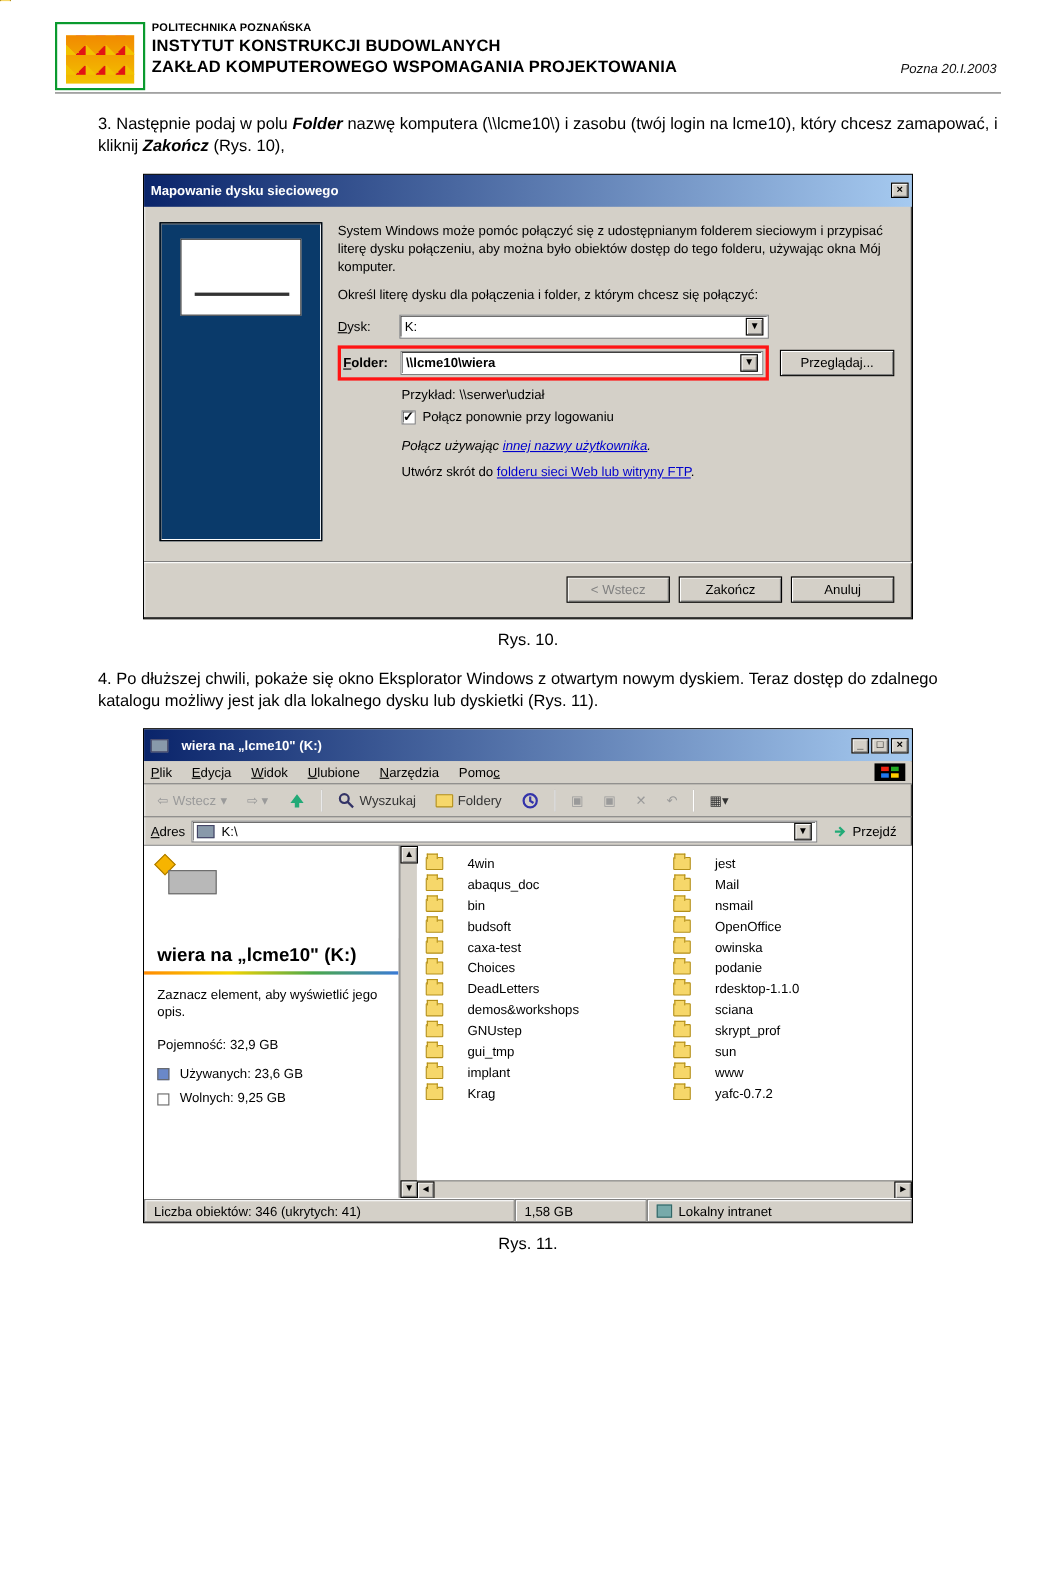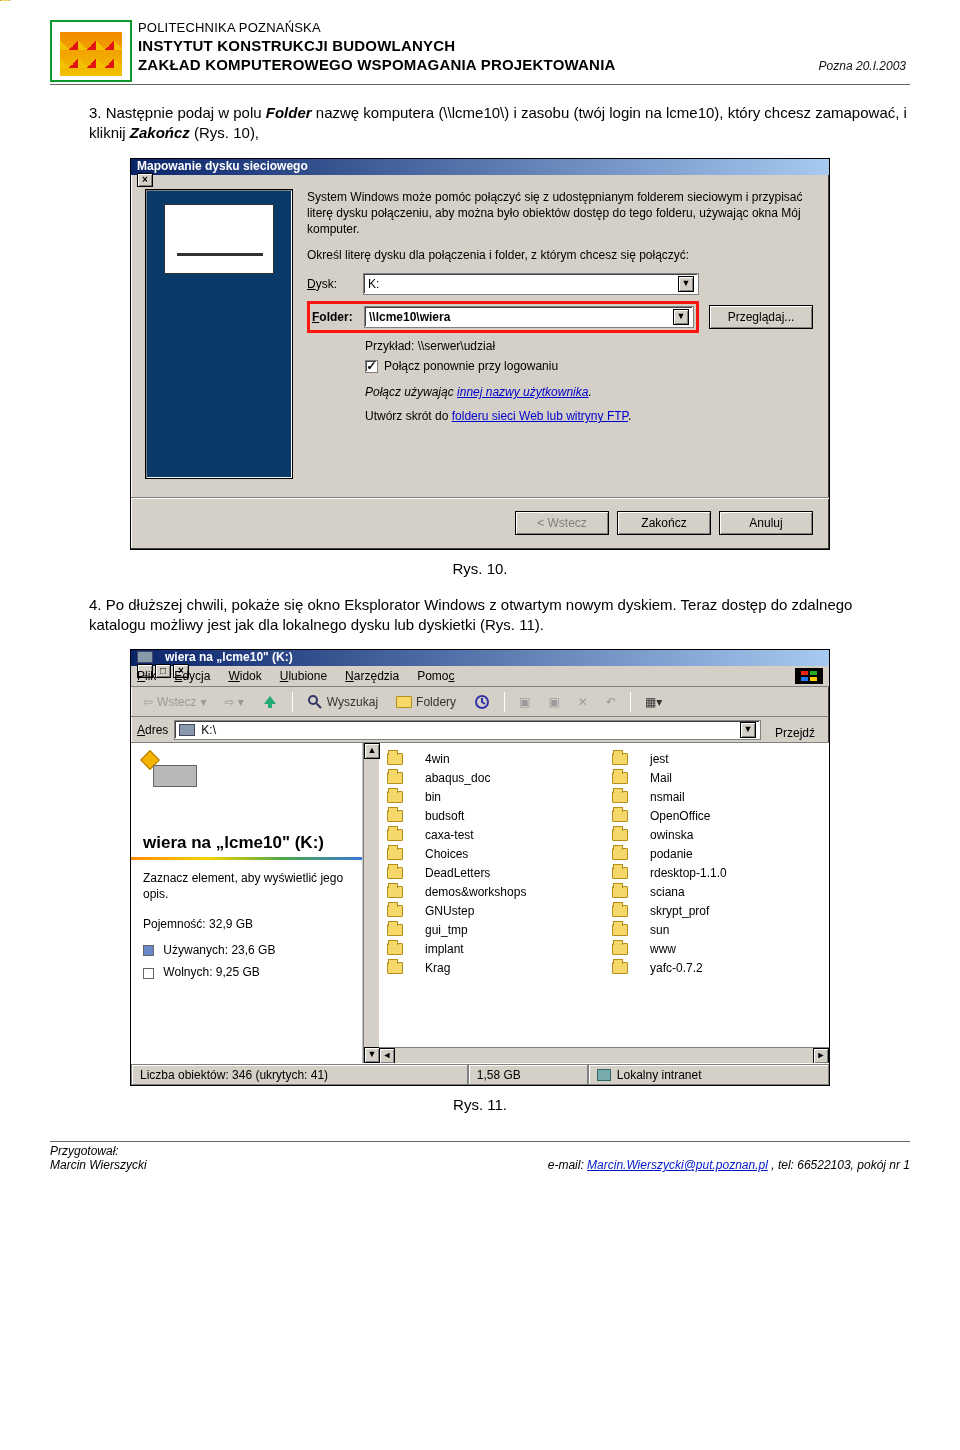--- a/index.html
+++ b/index.html
@@ -29,21 +29,21 @@
   }
   .logo-inner {
     width: 62px; height: 44px;
     background:
       linear-gradient(45deg, #f2c200 25%, transparent 25%) 0 0/18px 18px,
       linear-gradient(-45deg, #e21414 25%, transparent 25%) 0 0/18px 18px,
       linear-gradient(#f28a00, #f2c200);
     margin-bottom: 4px;
   }
   .header-text { flex: 1; }
-  .h-line1 { font-size: 13px; font-weight: normal; letter-spacing: 0.3px; }
+  .h-line1 { font-size: 10px; font-weight: bold; letter-spacing: 0.3px; }
   .h-line2 { font-size: 15px; font-weight: bold; letter-spacing: 0.3px; margin-top: 2px;}
   .h-line3row { display:flex; justify-content:space-between; align-items:flex-end; margin-top:2px;}
   .h-line3 { font-size: 15px; font-weight: bold; letter-spacing: 0.3px;}
   .h-date { font-size: 12px; font-style: italic; color:#111; padding-right:4px;}
   .sc { font-variant: small-caps; letter-spacing: 0.2px; }
 
   .body-text { font-size: 15px; line-height: 1.35; margin: 14px 0 14px 39px; }
   .body-text b, .body-text i { }
   .caption { text-align: center; font-size: 15px; margin: 10px 0 18px 0; }
 
@@ -51,27 +51,26 @@
   .dlg-wrap { display:flex; justify-content:center; margin: 6px 0 6px 0; }
   .dlg {
     width: 700px;
     background: #d4d0c8;
     border: 1px solid #000;
     box-shadow: inset -1px -1px 0 #404040, inset 1px 1px 0 #fff;
     font-family: Tahoma, Arial, sans-serif;
     font-size: 12px;
   }
   .titlebar {
-    height: 16px;
+    height: 29px;
     background: linear-gradient(to right, #0a246a, #a6caf0);
     color: #fff;
-    display:flex; align-items:flex-start; justify-content:space-between;
+    display:flex; align-items:center; justify-content:space-between;
     padding: 0 3px 0 6px;
     font-weight: bold;
-    flex-direction: column;
   }
   .tb-btns { display:flex; gap:2px; }
   .tb-btn {
     width:16px; height:14px;
     background:#d4d0c8;
     border:1px solid #000;
     box-shadow: inset 1px 1px 0 #fff, inset -1px -1px 0 #808080;
     font-size:10px; line-height:11px; text-align:center; color:#000; font-weight:bold;
   }
   .dlg-body {
@@ -165,21 +164,21 @@
   .sep-v { width:1px; height:20px; background:#808080; border-right:1px solid #fff; margin:0 2px;}
   .ticon { width:16px; height:16px; display:inline-block; }
   .addrbar { height:26px; display:flex; align-items:center; padding:0 6px; gap:6px; border-bottom:1px solid #808080;}
   .addrbox {
     flex:1; height:20px; background:#fff;
     border:1px solid #808080;
     box-shadow: inset -1px -1px 0 #fff, inset 1px 1px 0 #404040;
     display:flex; align-items:center; padding:0 4px; justify-content:space-between;
   }
   .driveglyph{ width:16px; height:12px; background:#89a; border:1px solid #446; margin-right:6px; display:inline-block;}
-  .go-btn { height:20px; padding:0 8px; display:flex; gap:4px;flex-direction:column;}
+  .go-btn { height:20px; padding:0 8px; display:flex; align-items:center; gap:4px;}
   .main-pane { display:flex; background:#fff; height:320px; }
   .sidebar {
     width: 232px; border-right:1px solid #c0c0c0;
     display:flex; flex-direction:column;
   }
   .side-top { height:84px; background:#fff; position:relative; padding:10px 10px 4px 12px;}
   .side-ic { width: 60px; height: 40px; position:relative; }
   .side-ic .box{ width:44px; height:22px; background:#b8b8b8; border:1px solid #666; position:absolute; left:10px; top:12px;}
   .side-ic .plug{ width:14px;height:14px; background:#f6b400; border:1px solid #aa7a00; position:absolute; left:0; top:0; transform:rotate(45deg);}
   .side-title { font-weight:bold; font-size:17px; padding: 6px 12px 4px 12px; line-height:1.15;}
@@ -582,25 +581,14 @@
         <div class="status-cell c3">
           <span class="net-ic"></span>
           <span>Lokalny intranet</span>
         </div>
       </div>
     </div>
   </div>
 
   <div class="caption">Rys. 11.</div>
 
-  <div class="footer">
-    <div>
-      <div>Przygotował:</div>
-      <div>Marcin Wierszycki</div>
-    </div>
-    <div style="align-self:flex-end;">
-      <span>e-mail: </span>
-      <a>Marcin.Wierszycki@put.poznan.pl</a>
-      <span>,    tel: 66522103, pokój nr 1</span>
-    </div>
-  </div>
 
 </div>
 
 </body></html>

